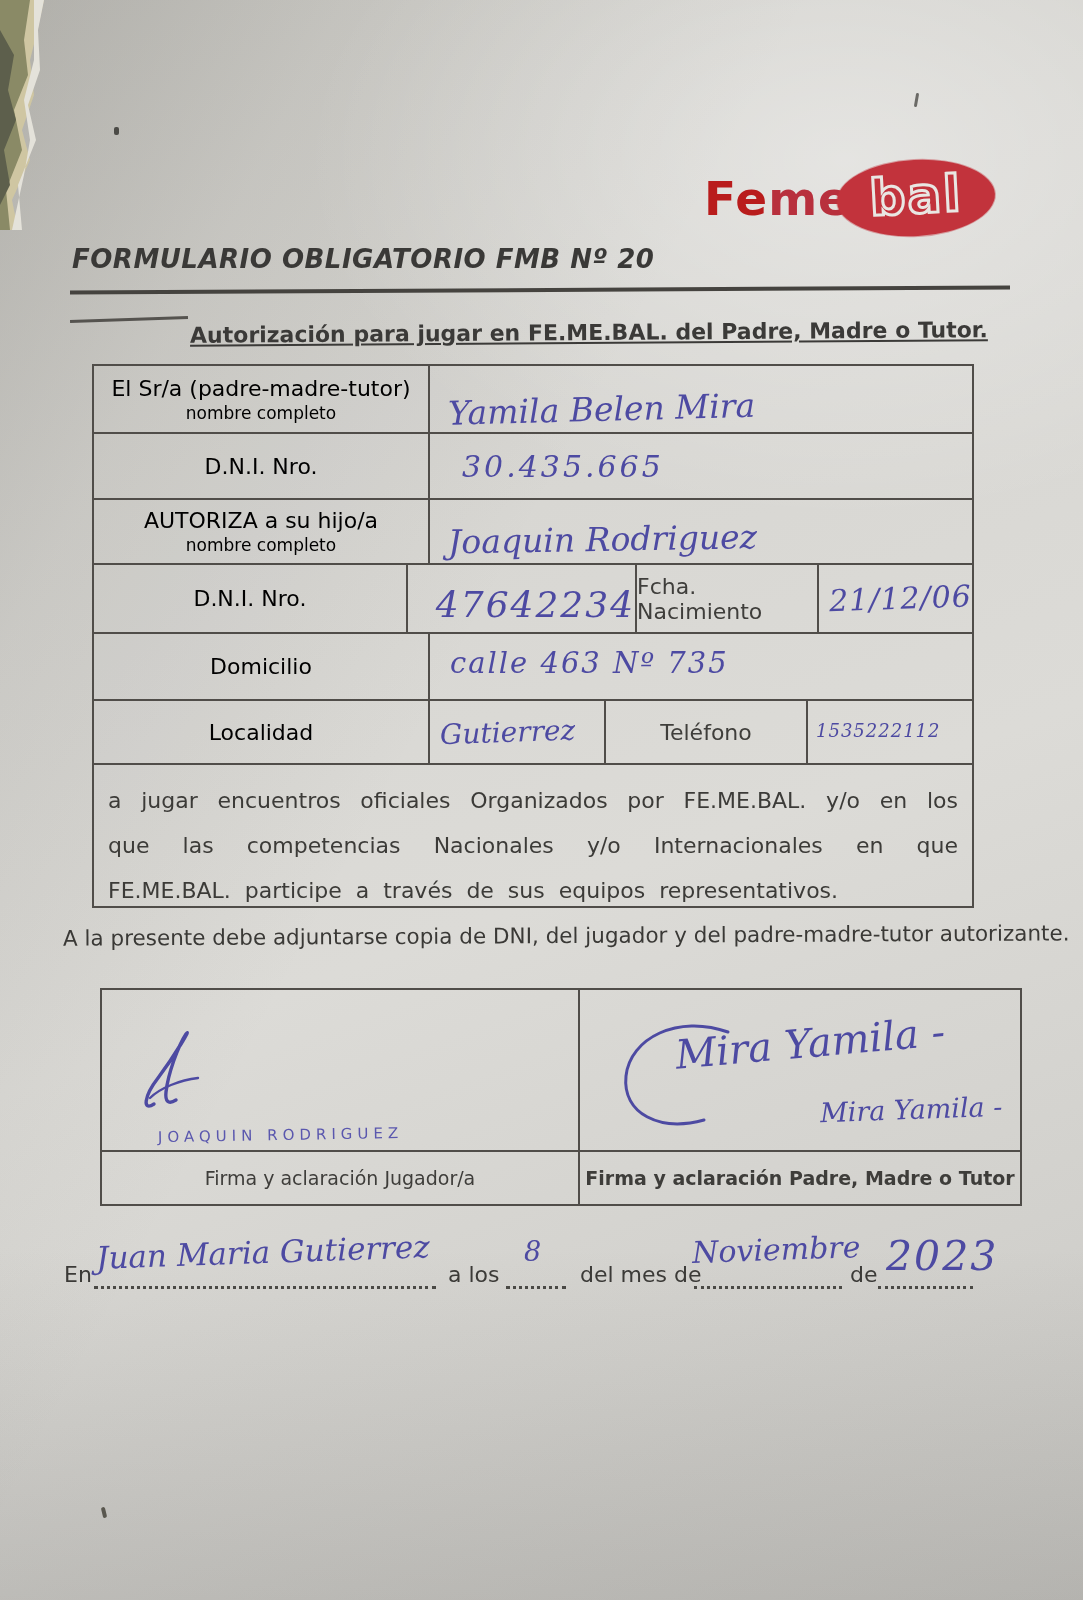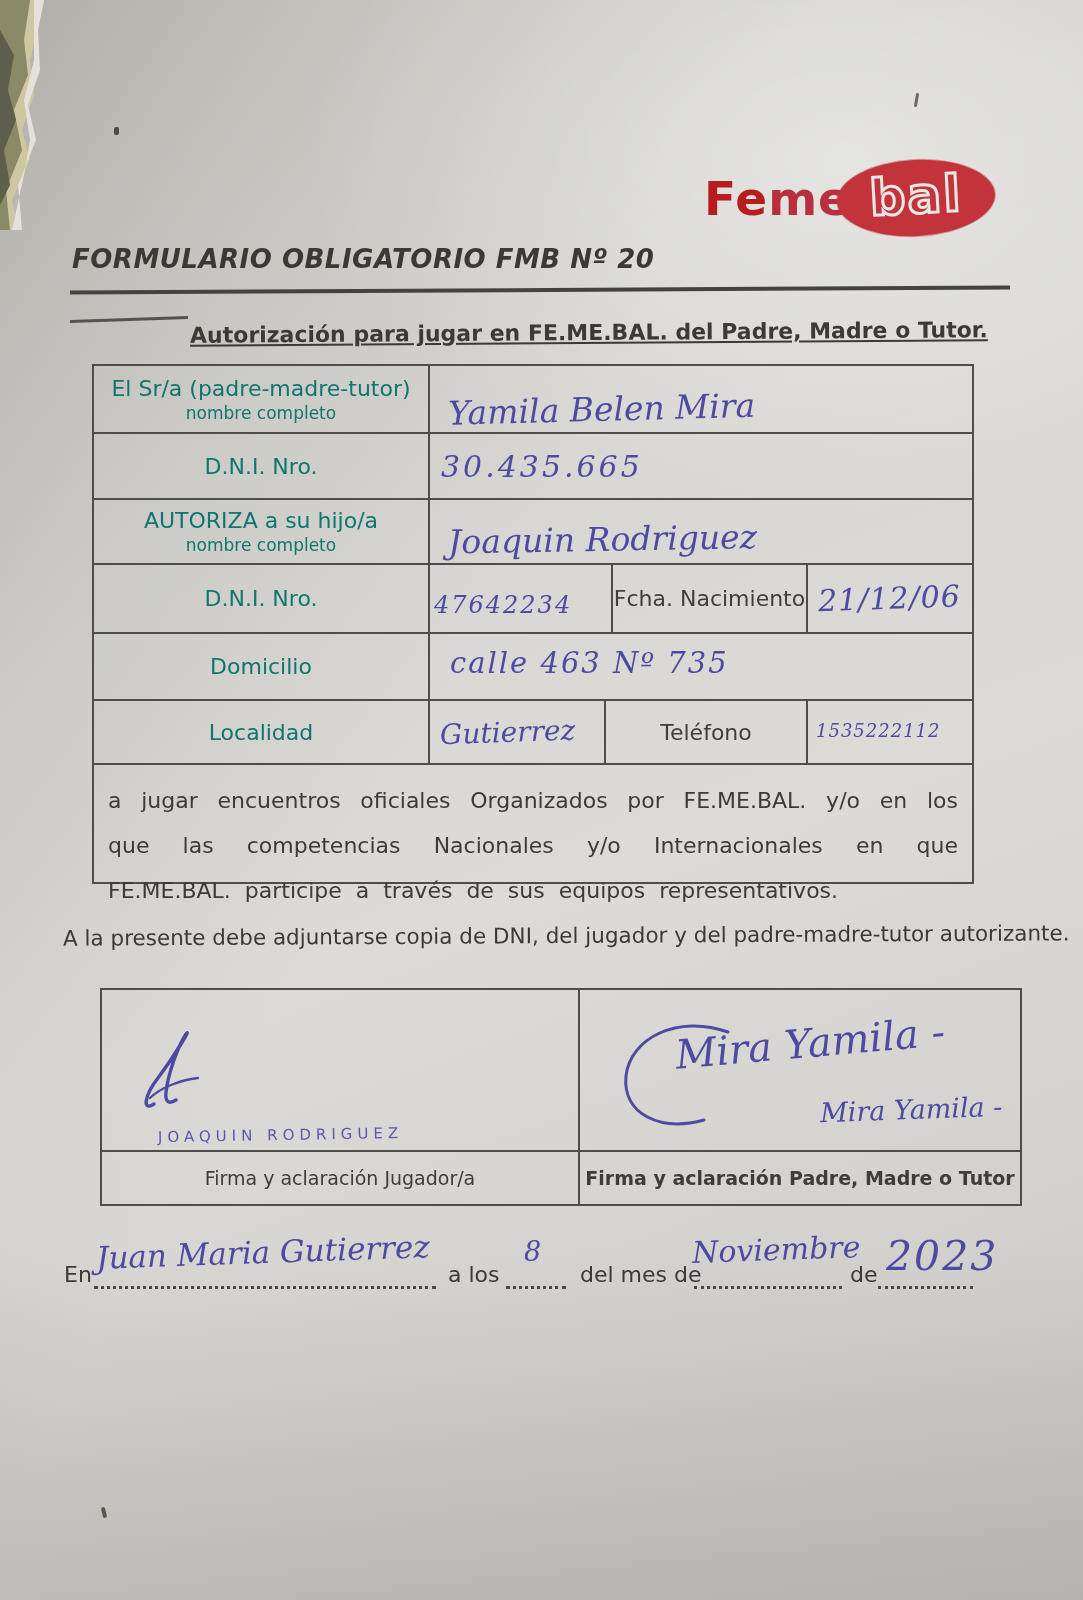--- a/index.html
+++ b/index.html
@@ -52,36 +52,36 @@
     text-decoration:underline;transform:rotate(-.4deg);
   }
 
   
   .ftable{position:absolute;left:92px;top:364px;width:878px;border:2px solid #504d49;background:rgba(255,255,255,0.02);}
   .frow{display:flex;border-bottom:2px solid #504d49;position:relative;}
   .frow:last-child{border-bottom:none;}
   .cell{box-sizing:border-box;}
   .lab{
     width:336px;border-right:2px solid #504d49;display:flex;flex-direction:column;
-    align-items:center;justify-content:center;color:#0f766e;
+    align-items:center;justify-content:center;color:#000000;
   }
   .lab .main{font-size:22px;}
   .lab .sub{font-size:17px;margin-top:2px;}
   .val{flex:1;display:flex;align-items:center;position:relative;}
   .midlab{
     border-right:2px solid #504d49;display:flex;align-items:center;justify-content:center;
     font-size:22px;color:#3f3e3b;
   }
   .hw{
     font-family:"DejaVu Serif",serif;font-style:italic;color:#4d4aa2;white-space:nowrap;
   }
   .h-r1{font-size:33px;padding-left:18px;transform:rotate(-1.5deg) translateY(10px);}
-  .h-r2{font-size:30px;padding-left:11px;letter-spacing:3px;}
+  .h-r2{font-size:30px;padding-left:32px;letter-spacing:3px;}
   .h-r3{font-size:33px;padding-left:18px;transform:rotate(-1deg) translateY(8px);}
-  .h-r4a{font-size:24px;padding-left:4px;letter-spacing:2px;transform:translateY(6px);}
+  .h-r4a{font-size:36px;padding-left:28px;letter-spacing:2px;transform:translateY(6px);}
   .h-r4b{font-size:30px;padding-left:10px;letter-spacing:1px;transform:rotate(-2deg);}
   .h-r5{font-size:29px;padding-left:20px;letter-spacing:2px;transform:translateY(-4px);}
   .h-r6a{font-size:28px;padding-left:10px;transform:rotate(-2deg);}
   .h-r6b{font-size:18px;padding-left:8px;letter-spacing:1px;transform:translateY(-2px);}
 
   .para{
     padding:14px 14px 10px 14px;font-size:22px;line-height:2.04;color:#3c3b38;
     text-align:justify;word-spacing:7px;
   }
 
@@ -212,21 +212,21 @@
         <span class="hw h-r6a">Gutierrez</span>
       </div>
       <div class="cell midlab" style="width:202px;">
         <span>Teléfono</span>
       </div>
       <div class="cell val">
         <span class="hw h-r6b">1535222112</span>
       </div>
     </div>
 
-    <div class="frow" style="height:117px;">
+    <div class="frow" style="height:141px;">
       <div class="para">a jugar encuentros oficiales Organizados por FE.ME.BAL. y/o en los que las competencias Nacionales y/o Internacionales en que FE.ME.BAL. participe a través de sus equipos representativos.</div>
     </div>
   </div>
 
   <div class="note">A la presente debe adjuntarse copia de DNI, del jugador y del padre-madre-tutor autorizante.</div>
 
   <div class="stable">
     <div class="sigrow">
       <div class="sigcell left">
         <svg class="sig-flourish" width="90" height="110" viewBox="0 0 90 110">

